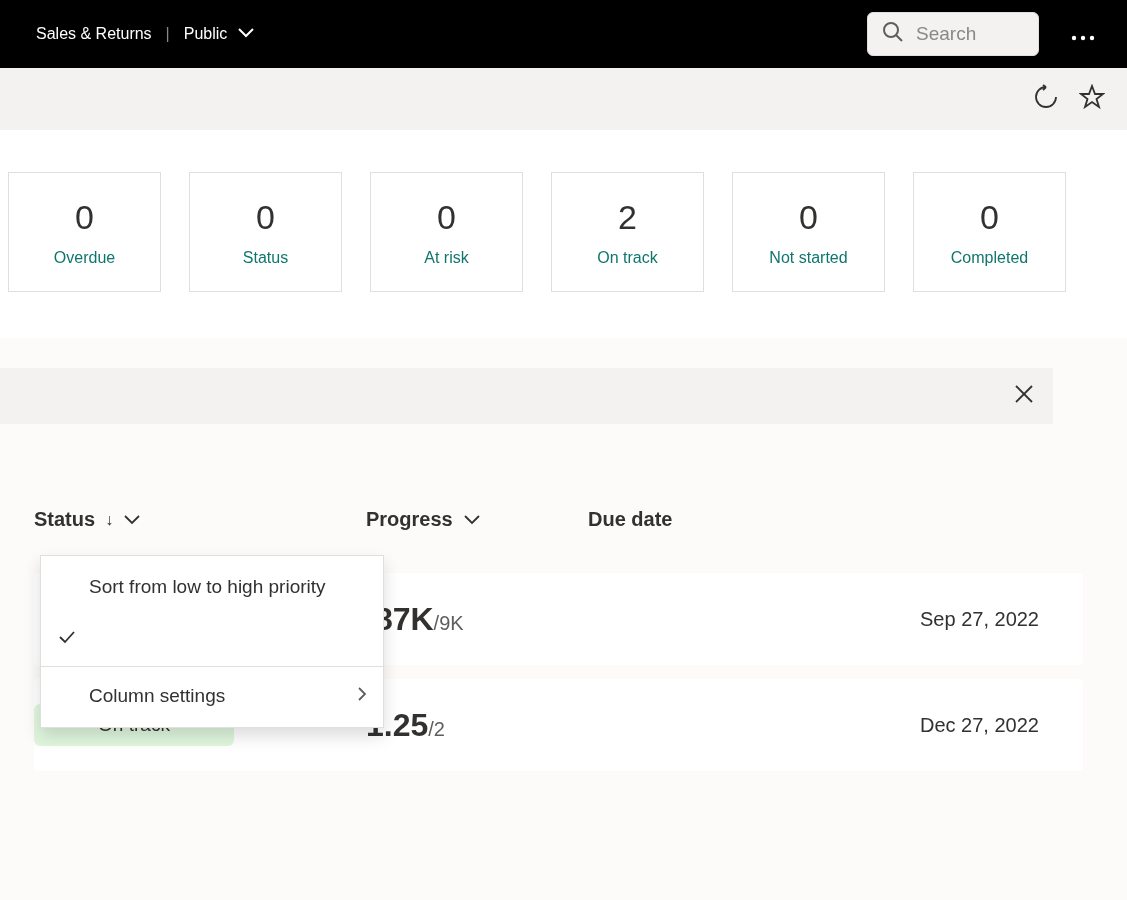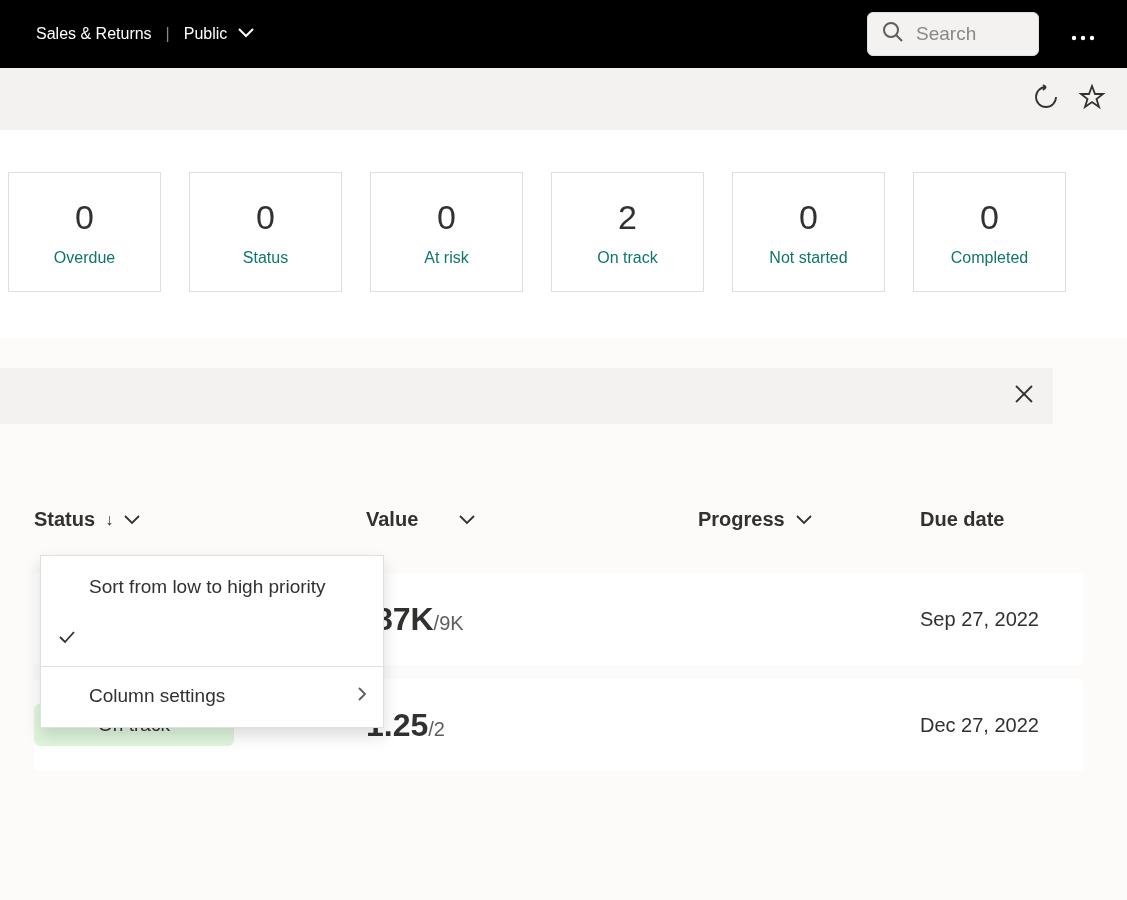--- a/index.html
+++ b/index.html
@@ -343,28 +343,20 @@
   <div class="table-header">
     <div class="col-header col-status">
       <span>Status</span>
       <span class="sort-arrow">↓</span>
       <span class="chevron">
         <svg width="18" height="12" viewBox="0 0 18 12">
             <path d="M2 2 L9 9 L16 2" stroke-width="1.8"></path>
           </svg>
       </span>
     </div>
-    <div class="col-header col-value">
-      <span>Value</span>
-      <span class="chevron" style="margin-left:30px">
-        <svg width="18" height="12" viewBox="0 0 18 12">
-            <path d="M2 2 L9 9 L16 2" stroke-width="1.8"></path>
-          </svg>
-      </span>
-    </div>
     <div class="col-header col-progress">
       <span>Progress</span>
       <span class="chevron">
         <svg width="18" height="12" viewBox="0 0 18 12">
             <path d="M2 2 L9 9 L16 2" stroke-width="1.8"></path>
           </svg>
       </span>
     </div>
     <div class="col-header col-due">
       <span>Due date</span>

